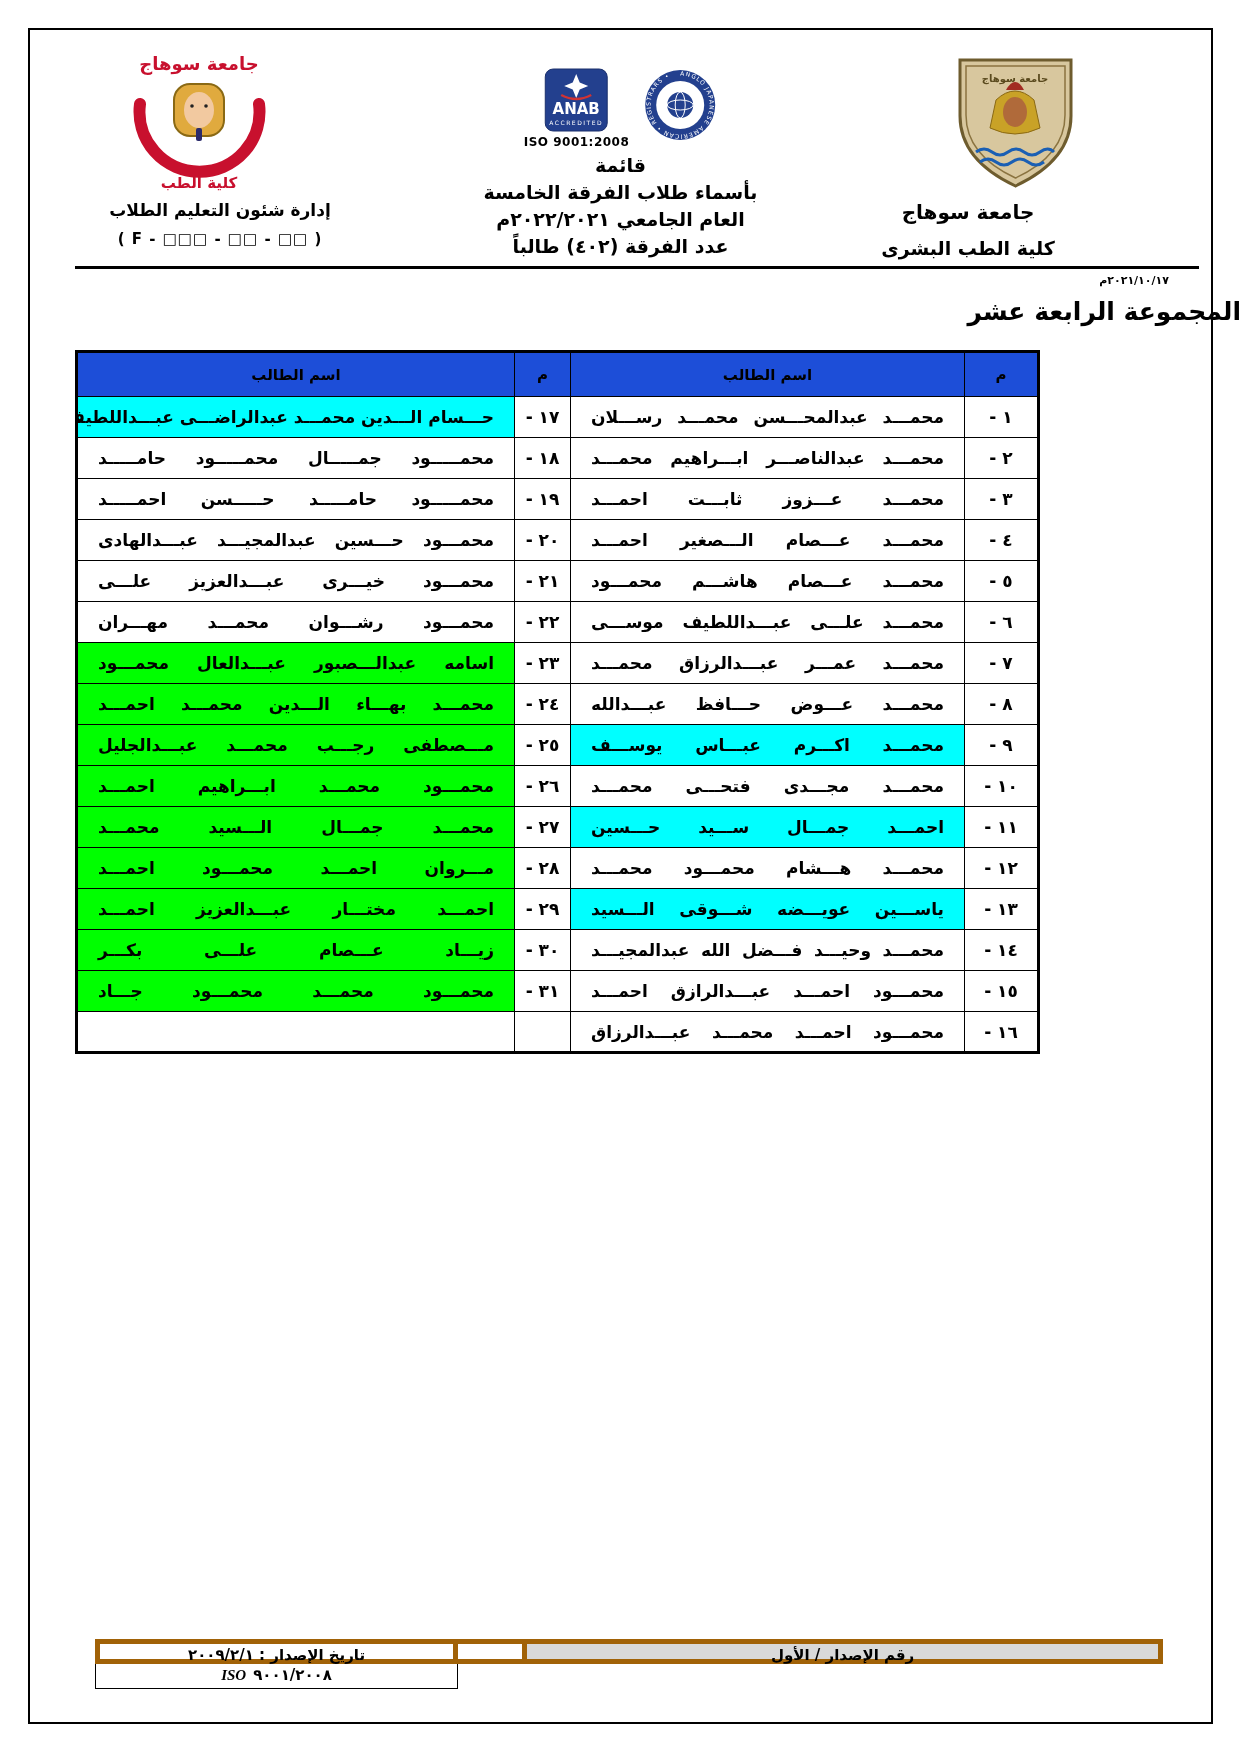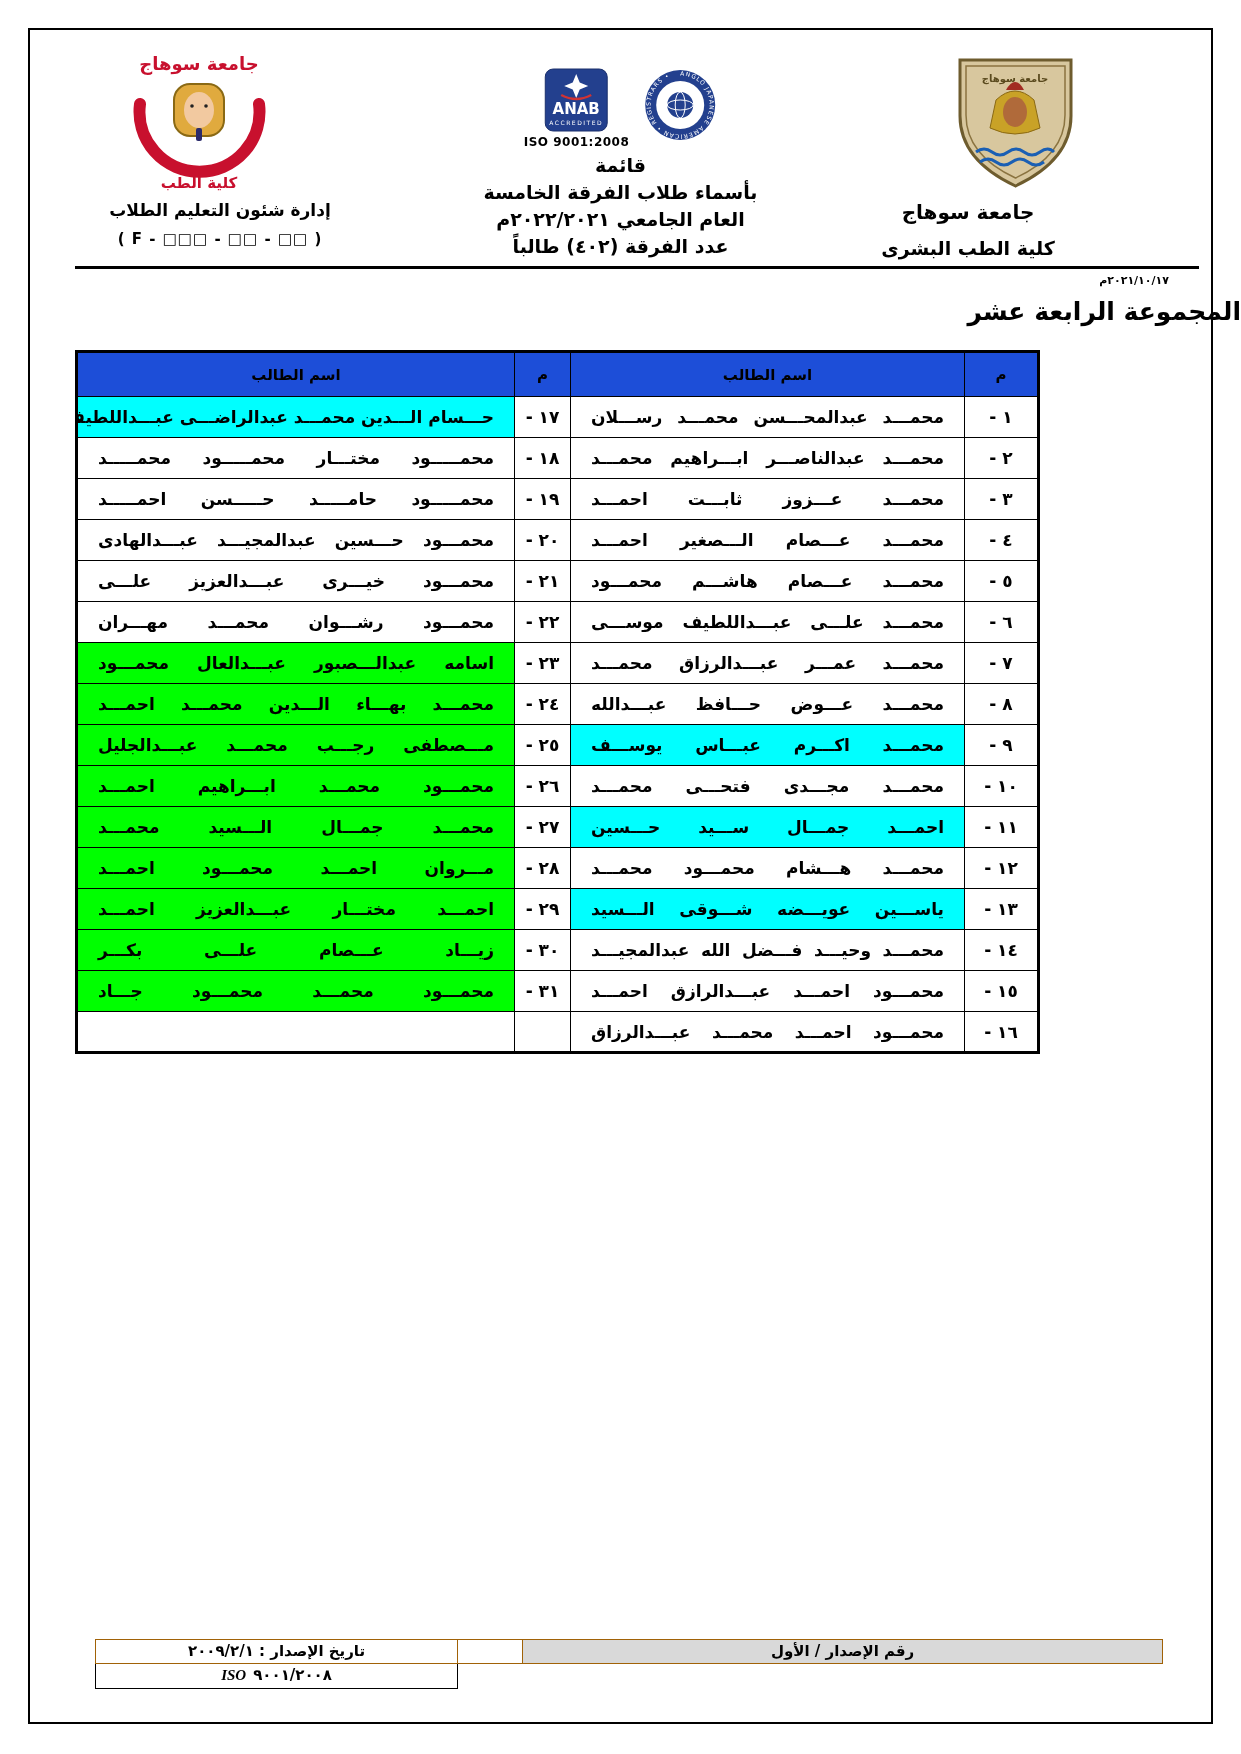--- a/index.html
+++ b/index.html
@@ -39,21 +39,21 @@
   td.num { text-align:center; font-size:16px; direction:rtl; }
   td.name { text-align:justify; text-align-last:justify; padding:0 20px; white-space:nowrap; }
   .hl-green { background:#00ff00; }
   .hl-cyan  { background:#00ffff; }
   col.c-num1 { width:74px; } col.c-name1 { width:394px; }
   col.c-num2 { width:56px; } col.c-name2 { width:438px; }
 
   
   .footer { position:absolute; left:95px; right:78px; top:1639px; direction:rtl; font-weight:bold; font-size:15px; }
   .f-row { display:flex; }
-  .f-cell { height:25px; line-height:23px; text-align:center; border:1px solid #a16207; }
+  .f-cell { height:25px; line-height:23px; text-align:center; border:5px solid #a16207; }
   .f-issue { flex:0 0 60%; background:#d9d9d9; }
   .f-gap { flex:0 0 6%; border-left:none; border-right:none; }
   .f-date { flex:1; }
   .f-spacer { flex:0 0 66%; }
   .f-iso { flex:1; height:25px; line-height:23px; text-align:center; border:1px solid #000; border-top:none; direction:ltr; }
   .iso-latin { font-style:italic; font-family:"Liberation Serif", serif; margin-right:7px; }
 </style>
 </head>
 <body>
 
@@ -152,21 +152,21 @@
           <tr>
             <td class="num">١ -</td>
             <td class="name">محمـــد عبدالمحـــسن محمـــد رســـلان</td>
             <td class="num">١٧ -</td>
             <td class="name hl-cyan">حـــسام الـــدين محمـــد عبدالراضـــى عبـــداللطيف</td>
           </tr>
           <tr>
             <td class="num">٢ -</td>
             <td class="name">محمـــد عبدالناصـــر ابـــراهيم محمـــد</td>
             <td class="num">١٨ -</td>
-            <td class="name">محمـــــود مختـــار محمـــــود محمـــــد</td>
+            <td class="name">محمـــــود جمـــــال محمـــــود حامـــــد</td>
           </tr>
           <tr>
             <td class="num">٣ -</td>
             <td class="name">محمـــد عـــزوز ثابـــت احمـــد</td>
             <td class="num">١٩ -</td>
             <td class="name">محمـــــود حامـــــد حـــــسن احمـــــد</td>
           </tr>
           <tr>
             <td class="num">٤ -</td>
             <td class="name">محمـــد عـــصام الـــصغير احمـــد</td>

